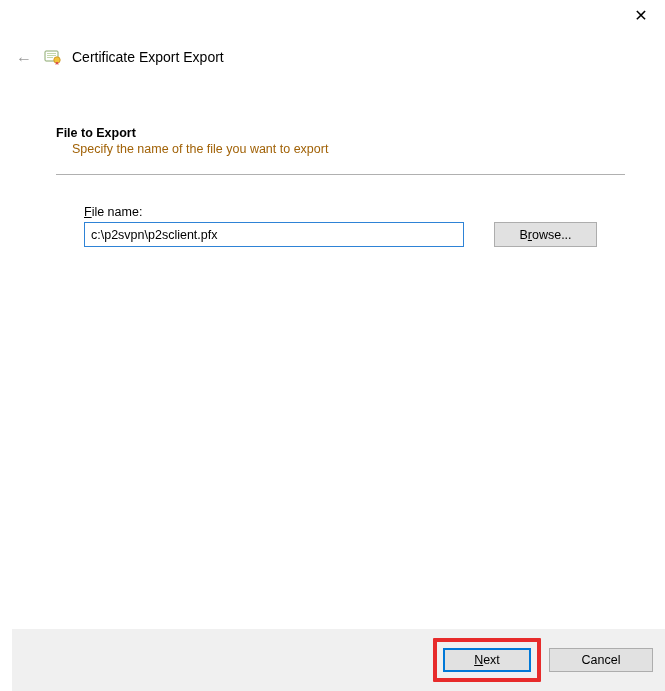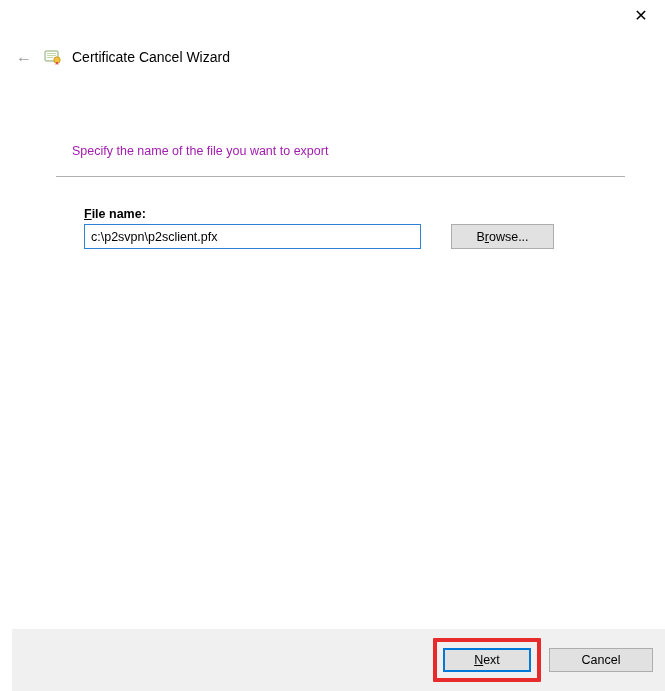--- a/index.html
+++ b/index.html
@@ -59,48 +59,47 @@
     .content {
       padding: 50px 40px 0 56px;
     }
     .heading {
       font-size: 12.5px;
       font-weight: bold;
       color: #000;
     }
     .subheading {
       font-size: 12.5px;
-      color: #a21caf;
+      color: #a16207;
       padding-left: 16px;
-      margin-top: 18px;
+      margin-top: 2px;
     }
     .divider {
       border: none;
       border-top: 1px solid #b0b0b0;
       margin: 18px 0 0 0;
     }
     .field-area {
       padding: 30px 0 0 28px;
     }
     .field-label {
       font-size: 12.5px;
       color: #000;
       margin-bottom: 3px;
-      font-weight: bold;
     }
     .field-label .underline {
       text-decoration: underline;
     }
     .field-row {
       display: flex;
       align-items: center;
       gap: 30px;
     }
     .text-input {
-      width: 337px;
+      width: 380px;
       height: 25px;
       border: 1px solid #2e83d6;
       padding: 2px 6px;
       font-size: 12.5px;
       color: #000;
       outline: none;
       font-family: inherit;
     }
     .browse-btn {
       width: 103px;
@@ -166,24 +165,25 @@
   <div class="cert-icon">
     <svg viewBox="0 0 18 18">
       <rect x="1" y="3" width="13" height="10" rx="1" fill="#fefefe" stroke="#8aa86d" stroke-width="1"></rect>
       <rect x="3" y="5" width="9" height="1" fill="#c4d8aa"></rect>
       <rect x="3" y="7" width="9" height="1" fill="#c4d8aa"></rect>
       <rect x="3" y="9" width="6" height="1" fill="#c4d8aa"></rect>
       <circle cx="13" cy="12" r="3.2" fill="#f2c33a" stroke="#c98f1c" stroke-width="0.8"></circle>
       <path d="M12 14 L11.5 17 L13 16 L14.5 17 L14 14 Z" fill="#d9534f"></path>
     </svg>
   </div>
-  <div class="wizard-title">Certificate Cancel Wizard</div>
+  <div class="wizard-title">Certificate Export Export</div>
 </div>
 
 <div class="content">
+  <div class="heading">File to Export</div>
   <div class="subheading">Specify the name of the file you want to export</div>
   <hr class="divider">
   <div class="field-area">
     <div class="field-label">
       <span class="underline">F</span><span>ile name:</span>
     </div>
     <div class="field-row">
       <input type="text" class="text-input" value="c:\p2svpn\p2sclient.pfx" style="">
       <button class="browse-btn">
         <span>B</span><span class="underline">r</span><span>owse...</span>

